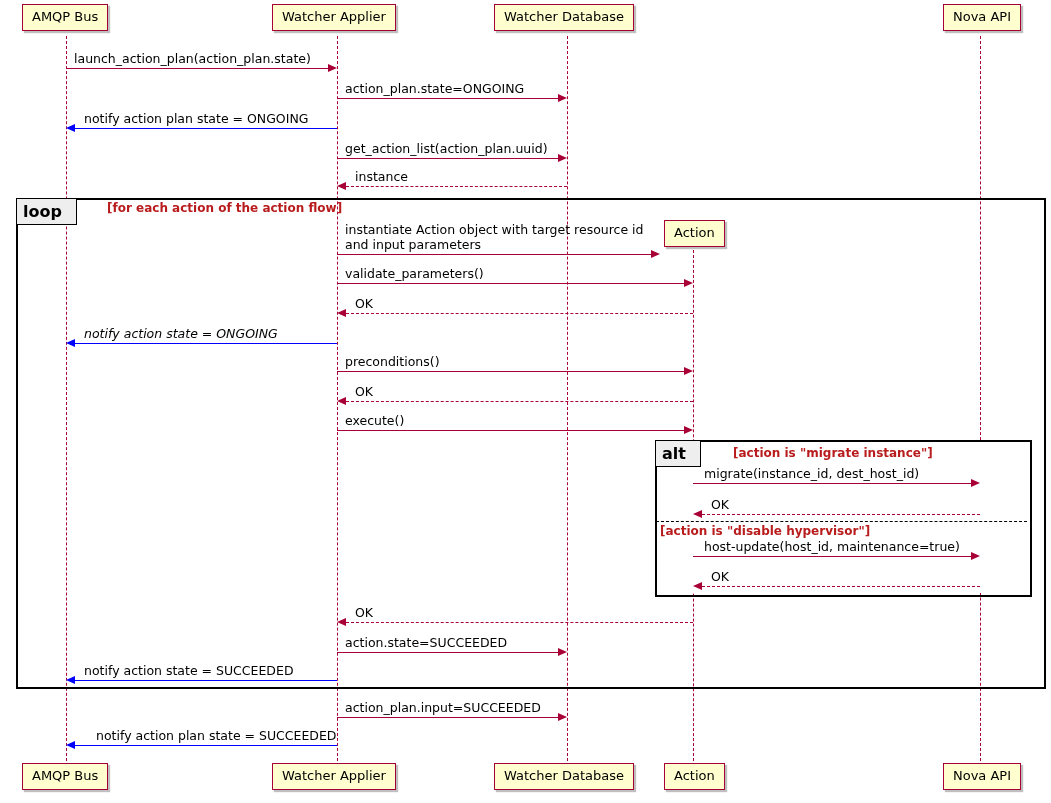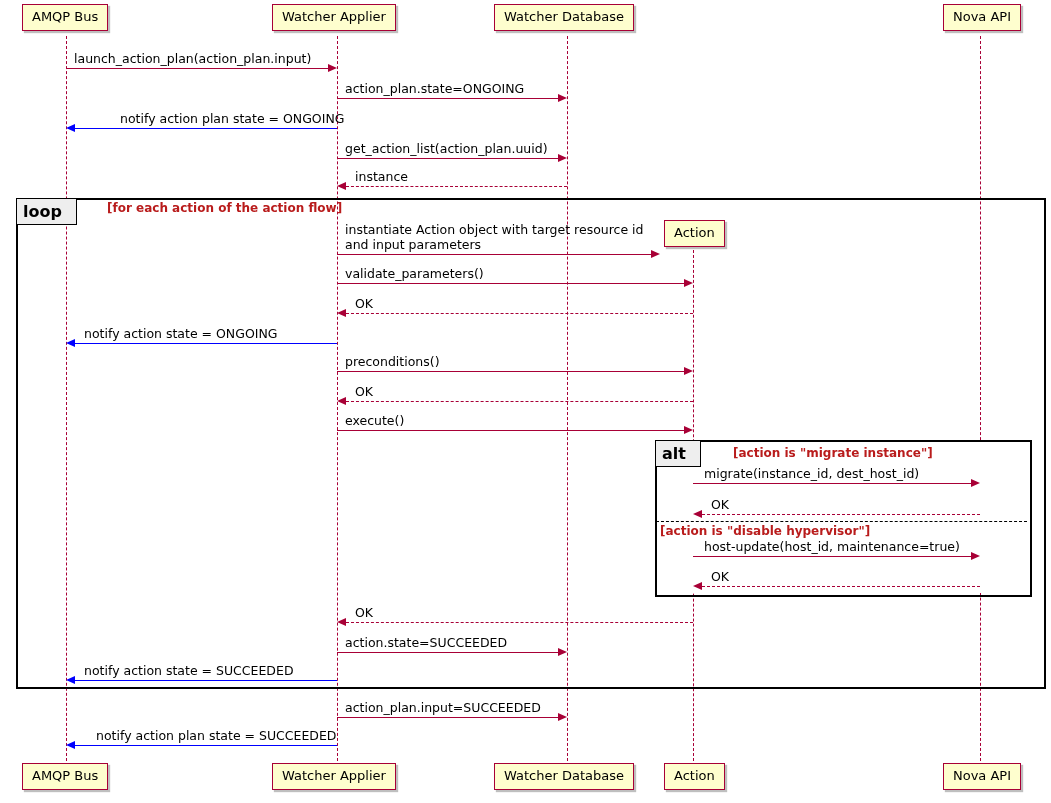--- a/index.html
+++ b/index.html
@@ -173,29 +173,29 @@
   <div class="participant" style="left:494px; top:763px;">
     <span>Watcher Database</span>
   </div>
   <div class="participant" style="left:664px; top:763px;">
     <span>Action</span>
   </div>
   <div class="participant" style="left:943px; top:763px;">
     <span>Nova API</span>
   </div>
 
-  <div class="msg-label" style="left:74px; top:51px;">launch_action_plan(action_plan.input)</div>
+  <div class="msg-label" style="left:74px; top:51px;">launch_action_plan(action_plan.state)</div>
   <div class="arrow-line" style="left:66px; top:68px; width:262px;"></div>
   <div class="arrow-head right" style="left:328px; top:64px;"></div>
 
   <div class="msg-label" style="left:345px; top:81px;">action_plan.state=ONGOING</div>
   <div class="arrow-line" style="left:337px; top:98px; width:221px;"></div>
   <div class="arrow-head right" style="left:558px; top:94px;"></div>
 
-  <div class="msg-label" style="left:84px; top:111px;margin-left:36px;">notify action plan state = ONGOING</div>
+  <div class="msg-label" style="left:84px; top:111px;">notify action plan state = ONGOING</div>
   <div class="arrow-line blue" style="left:75px; top:128px; width:262px;"></div>
   <div class="arrow-head left blue" style="left:66px; top:124px;"></div>
 
   <div class="msg-label" style="left:345px; top:141px;">get_action_list(action_plan.uuid)</div>
   <div class="arrow-line" style="left:337px; top:158px; width:221px;"></div>
   <div class="arrow-head right" style="left:558px; top:154px;"></div>
 
   <div class="msg-label" style="left:355px; top:169px;">instance</div>
   <div class="arrow-line dashed" style="left:346px; top:186px; width:221px;"></div>
   <div class="arrow-head left" style="left:337px; top:182px;"></div>
@@ -206,21 +206,21 @@
   <div class="arrow-head right" style="left:651px; top:250px;"></div>
 
   <div class="msg-label" style="left:345px; top:266px;">validate_parameters()</div>
   <div class="arrow-line" style="left:337px; top:283px; width:347px;"></div>
   <div class="arrow-head right" style="left:684px; top:279px;"></div>
 
   <div class="msg-label" style="left:355px; top:296px;">OK</div>
   <div class="arrow-line dashed" style="left:346px; top:313px; width:347px;"></div>
   <div class="arrow-head left" style="left:337px; top:309px;"></div>
 
-  <div class="msg-label" style="left:84px; top:326px;">notify action state = ONGOING</div>
+  <div class="msg-label" style="left:84px; top:326px;font-style:italic;">notify action state = ONGOING</div>
   <div class="arrow-line blue" style="left:75px; top:343px; width:262px;"></div>
   <div class="arrow-head left blue" style="left:66px; top:339px;"></div>
 
   <div class="msg-label" style="left:345px; top:354px;">preconditions()</div>
   <div class="arrow-line" style="left:337px; top:371px; width:347px;"></div>
   <div class="arrow-head right" style="left:684px; top:367px;"></div>
 
   <div class="msg-label" style="left:355px; top:384px;">OK</div>
   <div class="arrow-line dashed" style="left:346px; top:401px; width:347px;"></div>
   <div class="arrow-head left" style="left:337px; top:397px;"></div>

